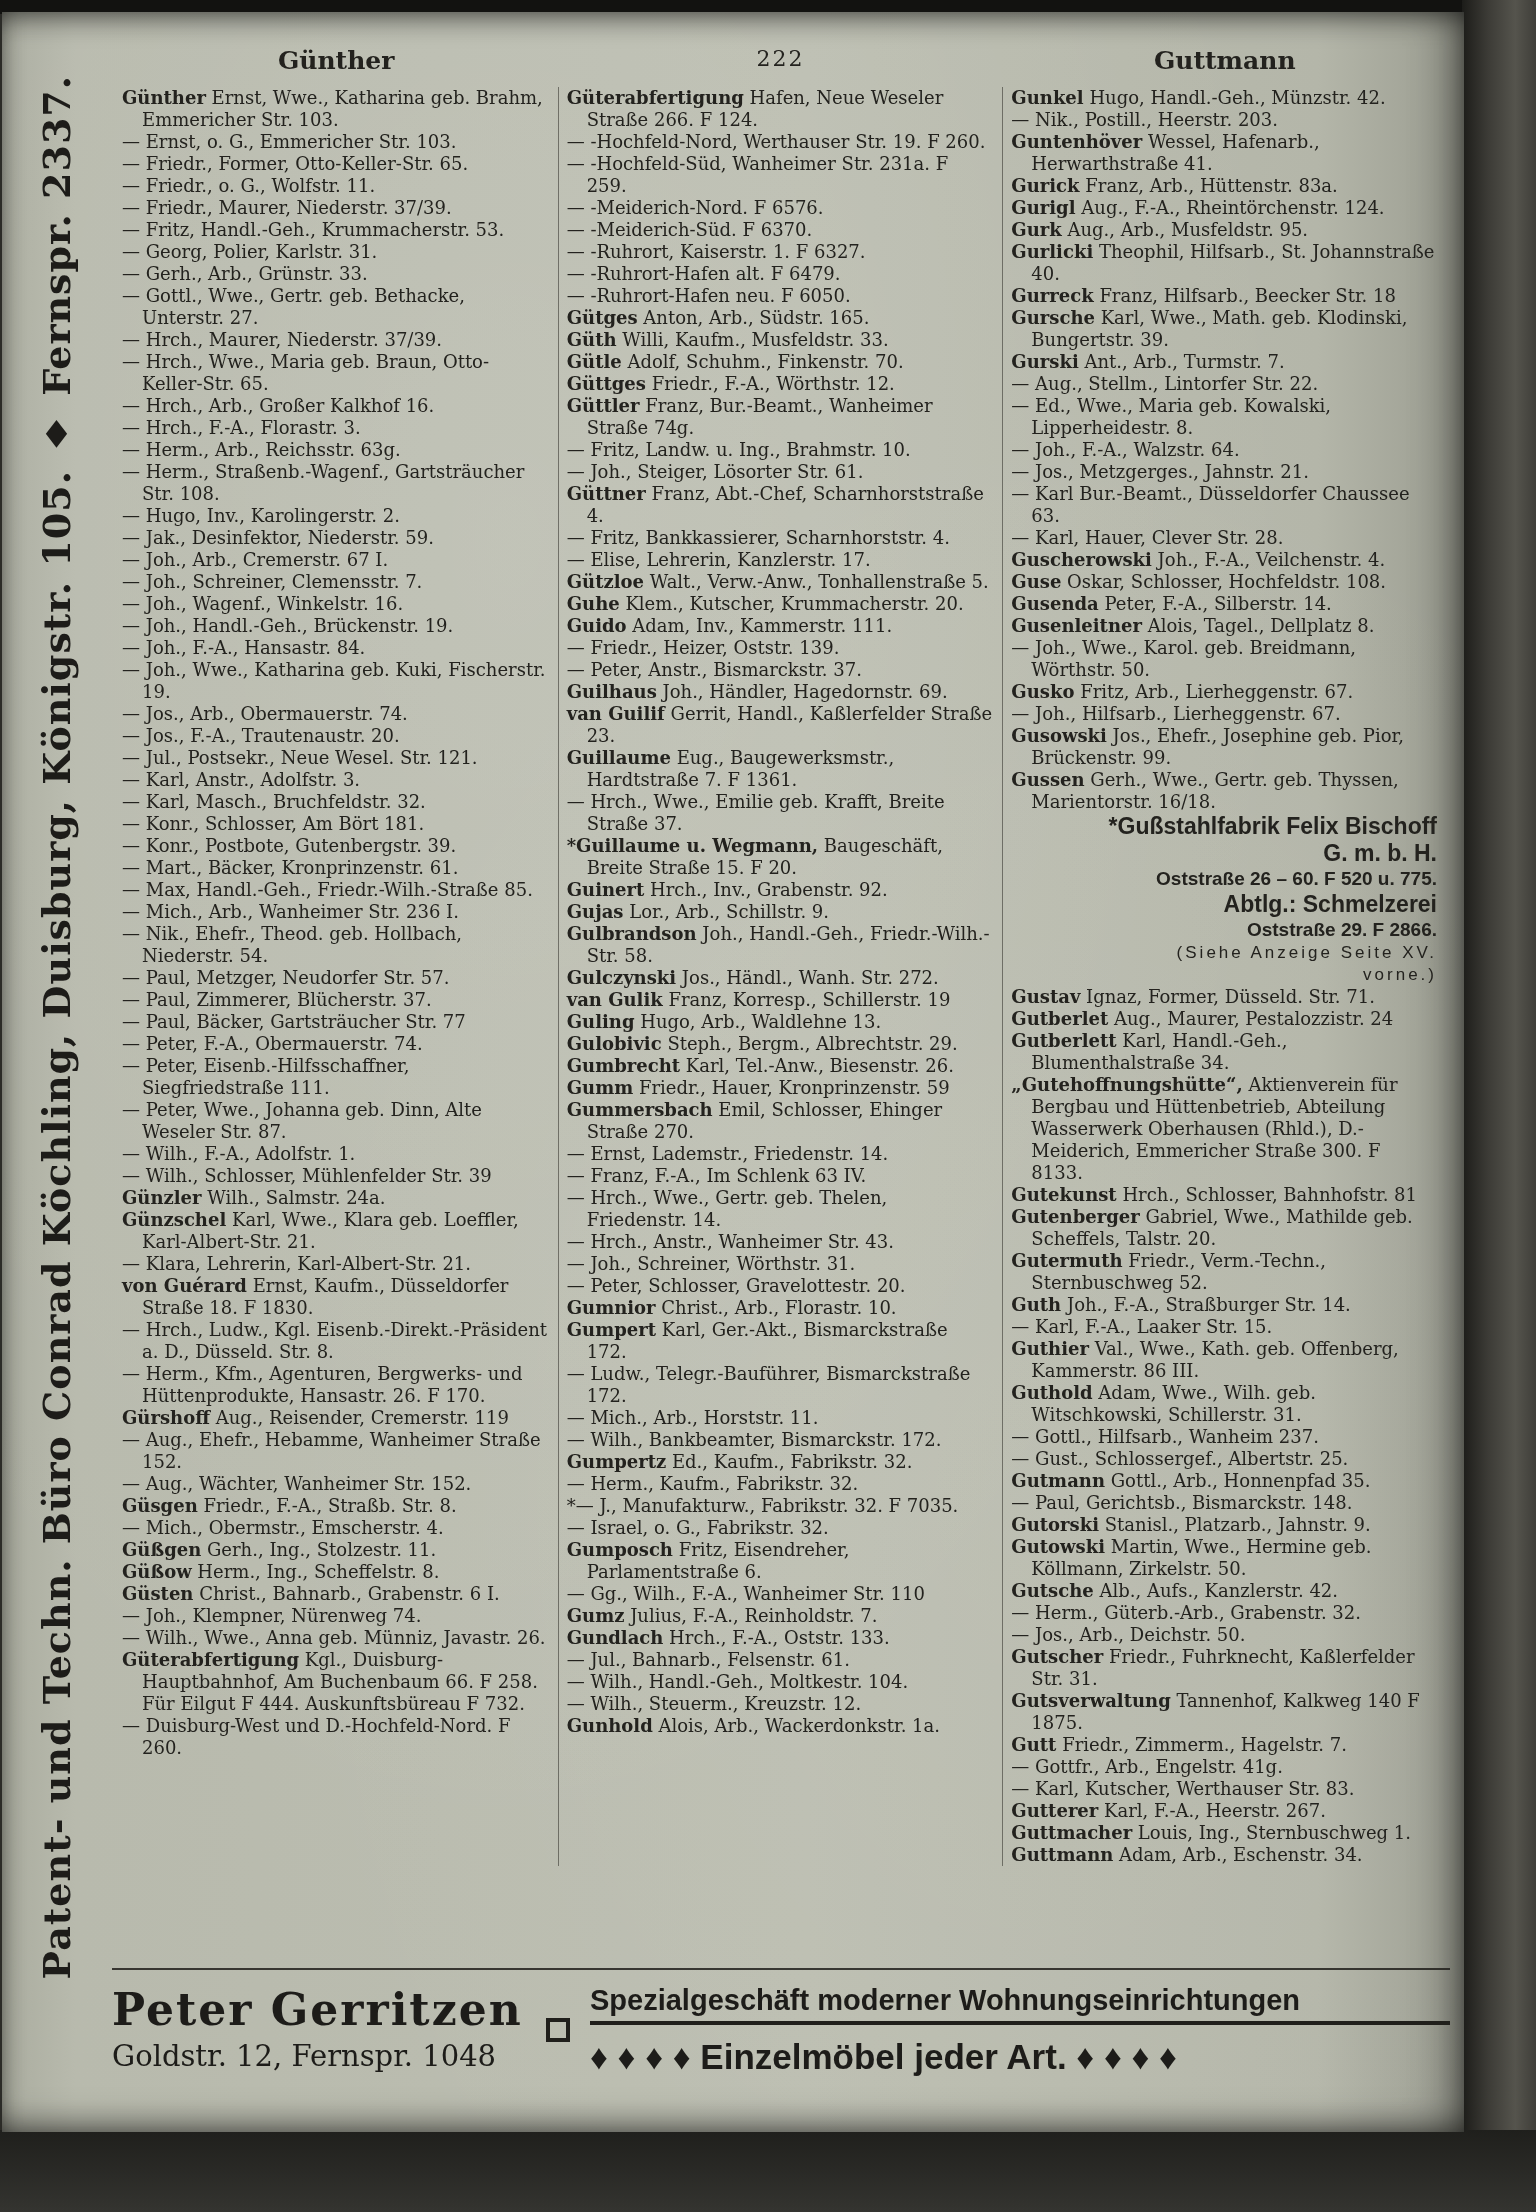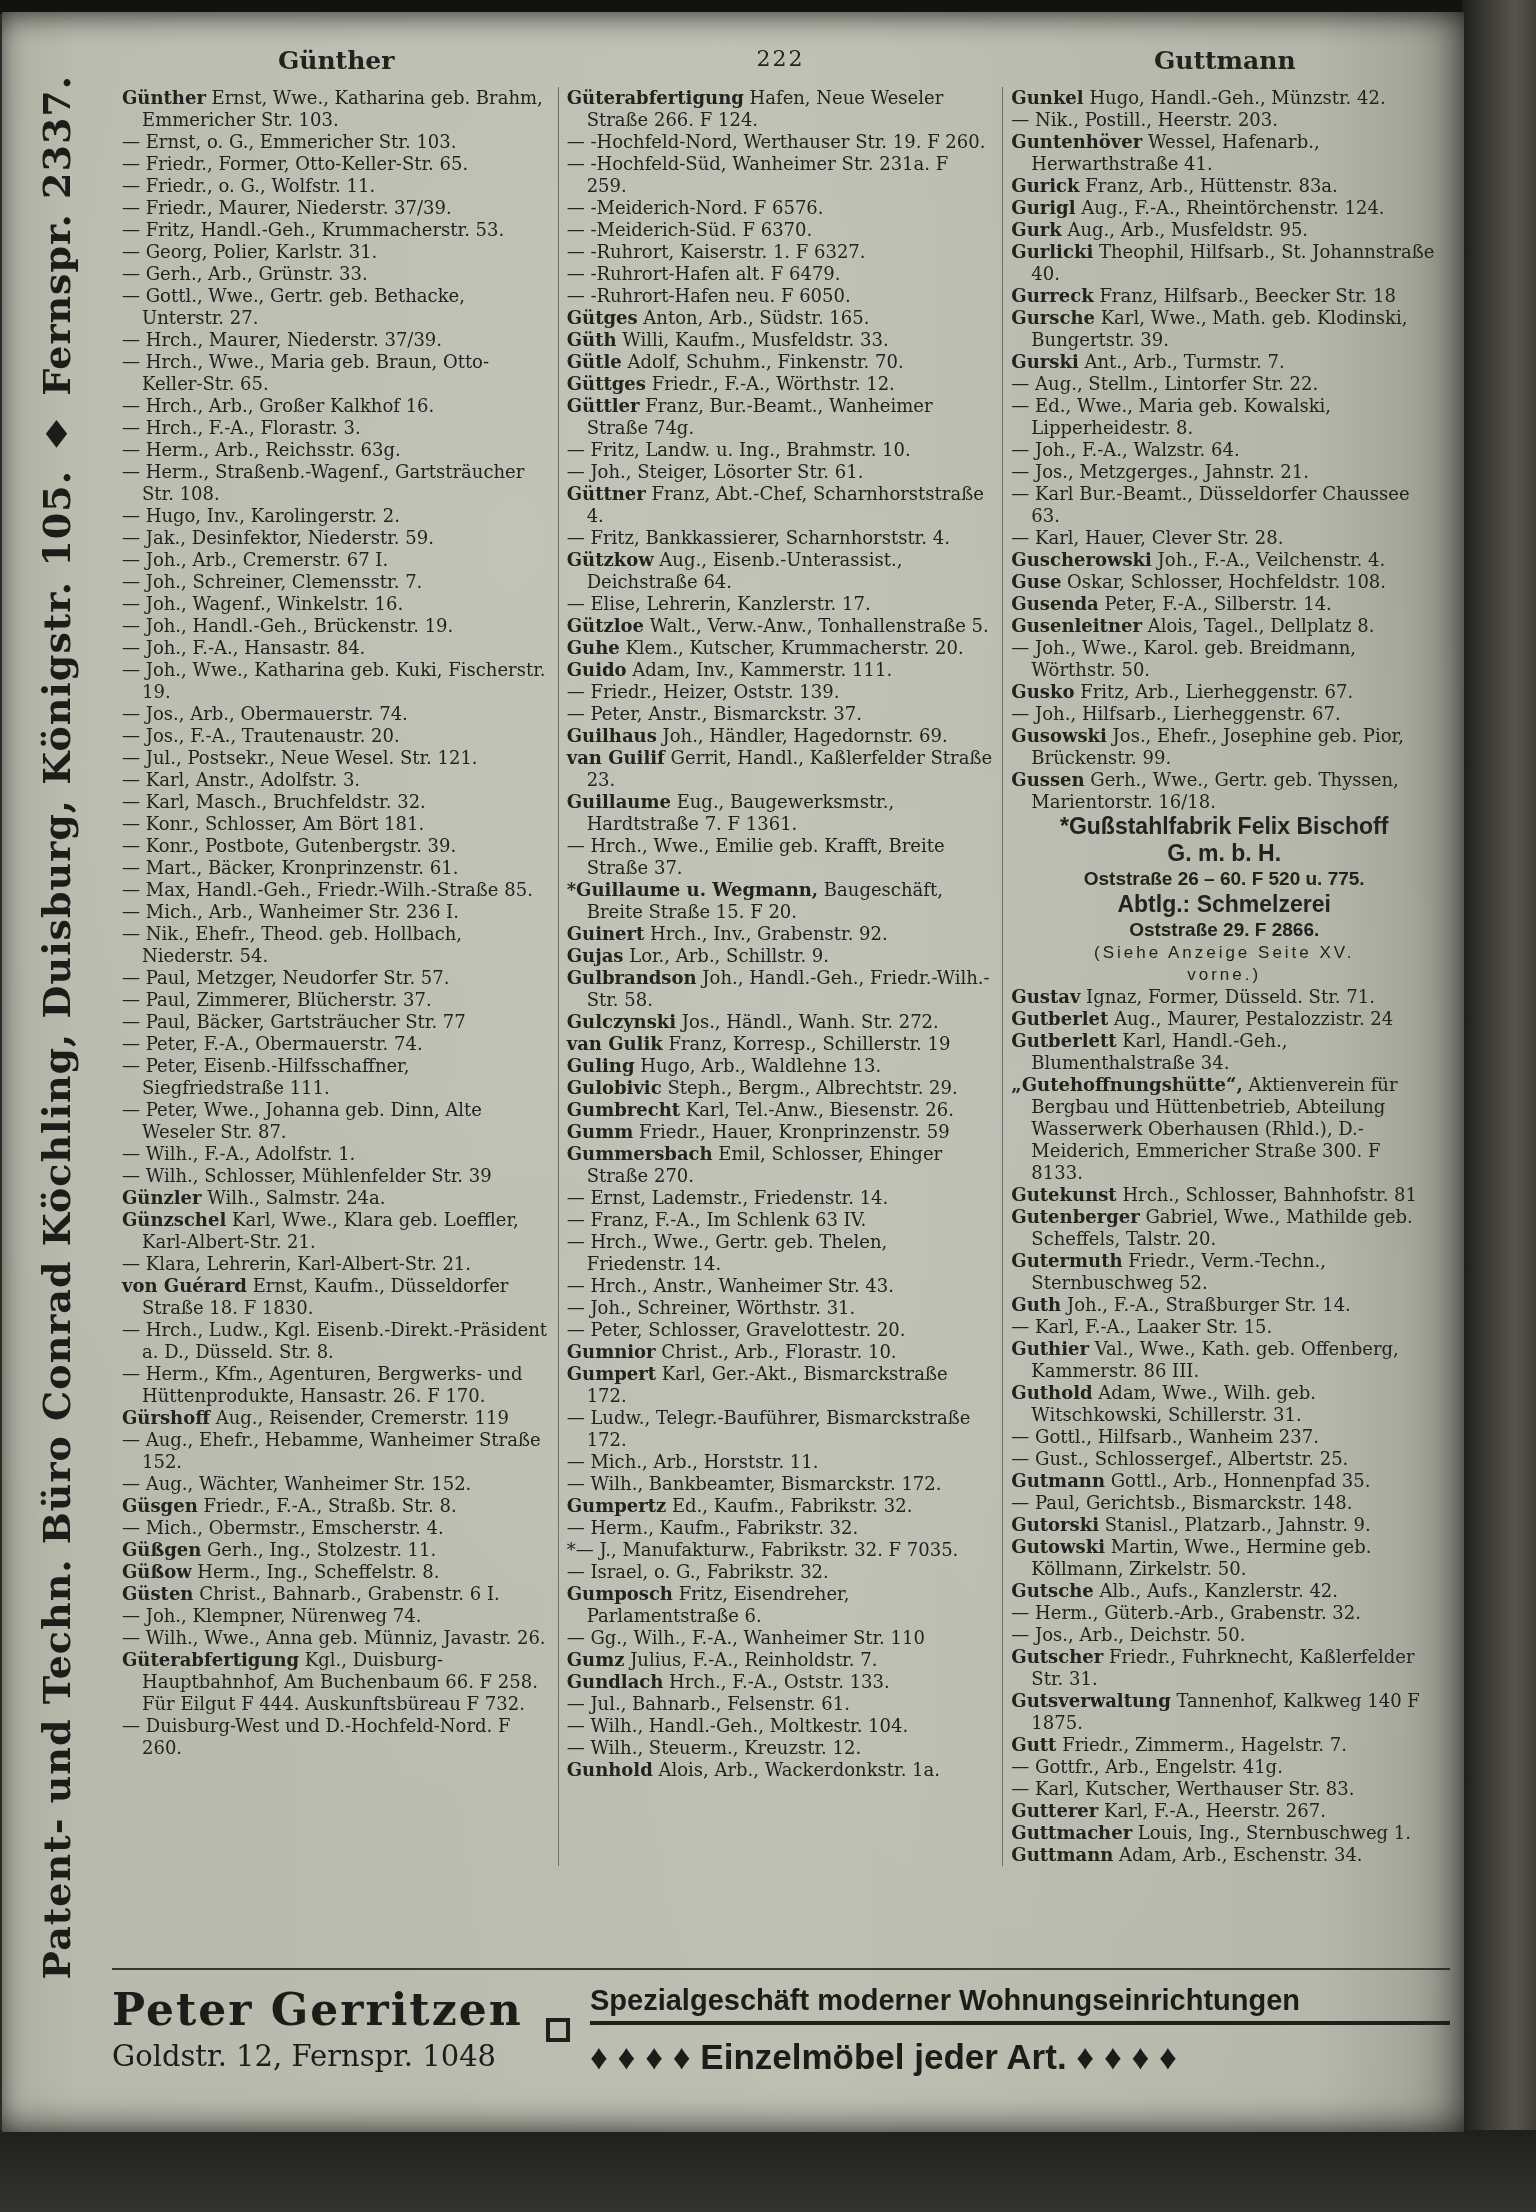--- a/index.html
+++ b/index.html
@@ -43,21 +43,21 @@
   .content { position:absolute; left:112px; top:34px; right:17px; }
   .pg-header { display:flex; margin-bottom:12px; }
   .pg-header > div { flex:1; text-align:center; }
   .hdr-name { font-weight:bold; font-size:25px; }
   .hdr-num  { font-size:22px; letter-spacing:2px; }
   .cols { display:flex; max-height:1862px; overflow:hidden; }
   .col { flex:1; padding:0 10px 0 8px; }
   .col + .col { border-left:1px solid rgba(45,44,38,.55); }
   .entry { font-size:18px; line-height:22px; padding-left:20px; text-indent:-20px; }
   .entry .head { font-weight:bold; }
-  .entry.ctr { text-align:center; padding-left:0; text-indent:0; }
+  .entry.ctr { text-align:right; padding-left:0; text-indent:0; }
   .entry.big   { font-family:"Liberation Sans",sans-serif; font-weight:bold; font-size:23px; line-height:27px; }
   .entry.sbold { font-family:"Liberation Sans",sans-serif; font-weight:bold; font-size:19px; line-height:24px; }
   .entry.sp    { font-family:"Liberation Sans",sans-serif; font-size:17px; letter-spacing:3px; line-height:22px; }
   
   .bottom-ad { position:absolute; left:110px; right:14px; top:1956px; }
   .bottom-rule { border-top:2px solid rgba(32,31,27,.85); margin-bottom:14px; }
   .bottom-row { display:flex; align-items:flex-start; }
   .b-left { width:430px; flex:0 0 auto; }
   .gerritzen { font-size:44px; font-weight:bold; letter-spacing:2px; white-space:nowrap; color:#1d1c19; }
   .goldstr   { font-size:29px; font-weight:normal; margin-top:4px; white-space:nowrap; color:#1d1c19; }
@@ -162,21 +162,20 @@
           <div class="entry">— -Ruhrort-Hafen neu. F 6050.</div>
           <div class="entry"><span class="head">Gütges</span> Anton, Arb., Südstr. 165.</div>
           <div class="entry"><span class="head">Güth</span> Willi, Kaufm., Musfeldstr. 33.</div>
           <div class="entry"><span class="head">Gütle</span> Adolf, Schuhm., Finkenstr. 70.</div>
           <div class="entry"><span class="head">Güttges</span> Friedr., F.-A., Wörthstr. 12.</div>
           <div class="entry"><span class="head">Güttler</span> Franz, Bur.-Beamt., Wanheimer Straße 74g.</div>
           <div class="entry">— Fritz, Landw. u. Ing., Brahmstr. 10.</div>
           <div class="entry">— Joh., Steiger, Lösorter Str. 61.</div>
           <div class="entry"><span class="head">Güttner</span> Franz, Abt.-Chef, Scharnhorststraße 4.</div>
           <div class="entry">— Fritz, Bankkassierer, Scharnhorststr. 4.</div>
-          <div class="entry"><span class="head">Gützkow</span> Aug., Eisenb.-Unterassist., Deichstraße 64.</div>
           <div class="entry">— Elise, Lehrerin, Kanzlerstr. 17.</div>
           <div class="entry"><span class="head">Gützloe</span> Walt., Verw.-Anw., Tonhallenstraße 5.</div>
           <div class="entry"><span class="head">Guhe</span> Klem., Kutscher, Krummacherstr. 20.</div>
           <div class="entry"><span class="head">Guido</span> Adam, Inv., Kammerstr. 111.</div>
           <div class="entry">— Friedr., Heizer, Oststr. 139.</div>
           <div class="entry">— Peter, Anstr., Bismarckstr. 37.</div>
           <div class="entry"><span class="head">Guilhaus</span> Joh., Händler, Hagedornstr. 69.</div>
           <div class="entry"><span class="head">van Guilif</span> Gerrit, Handl., Kaßlerfelder Straße 23.</div>
           <div class="entry"><span class="head">Guillaume</span> Eug., Baugewerksmstr., Hardtstraße 7. F 1361.</div>
           <div class="entry">— Hrch., Wwe., Emilie geb. Krafft, Breite Straße 37.</div>

